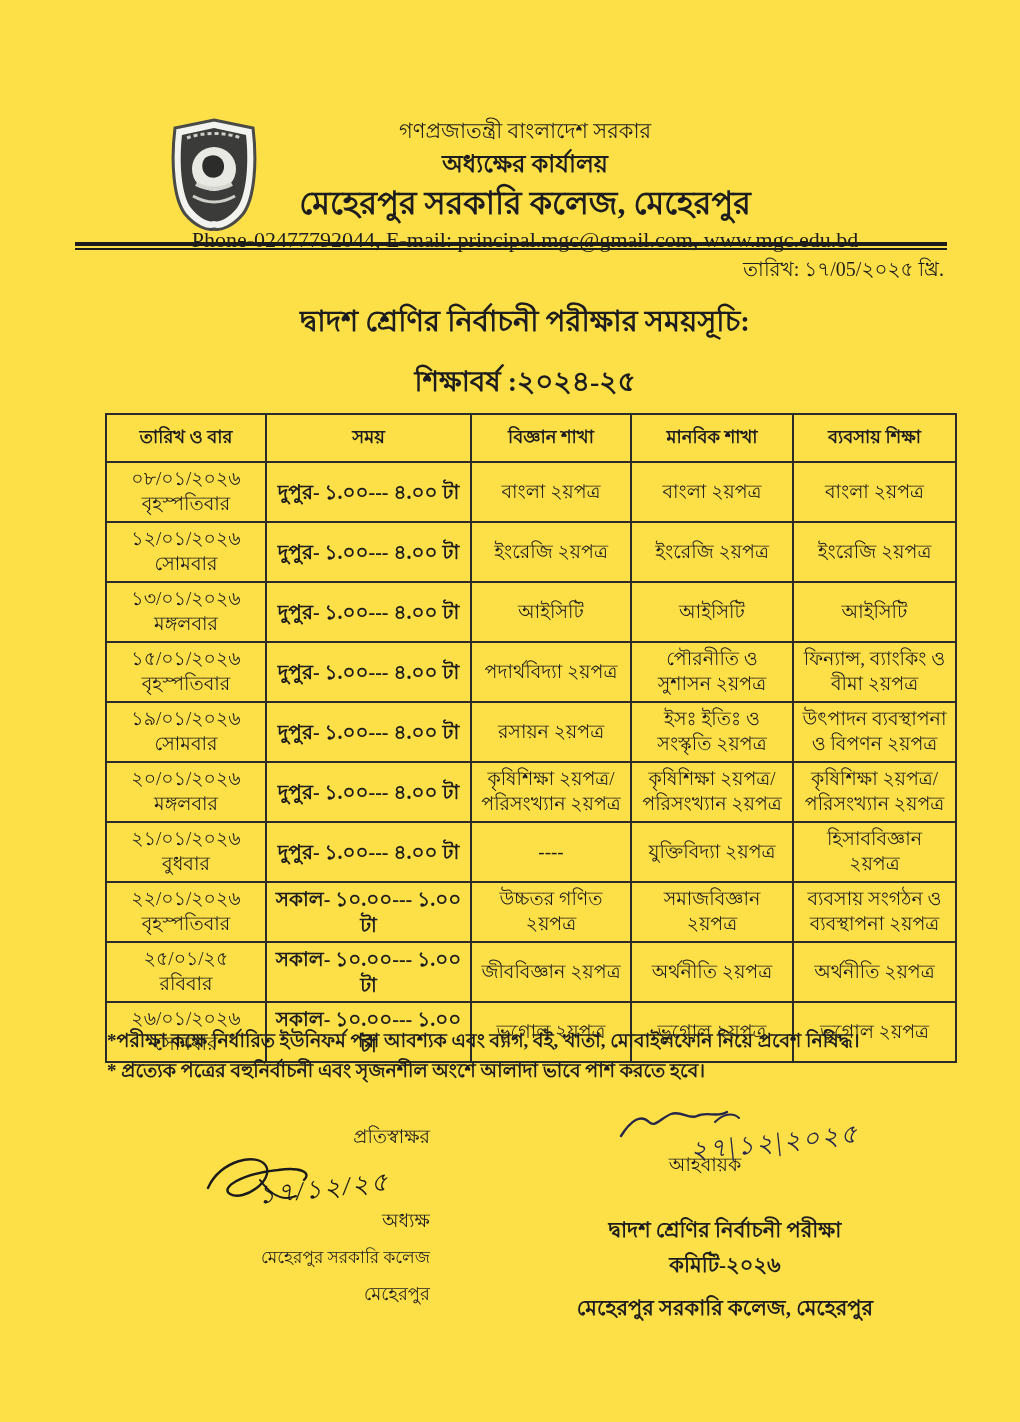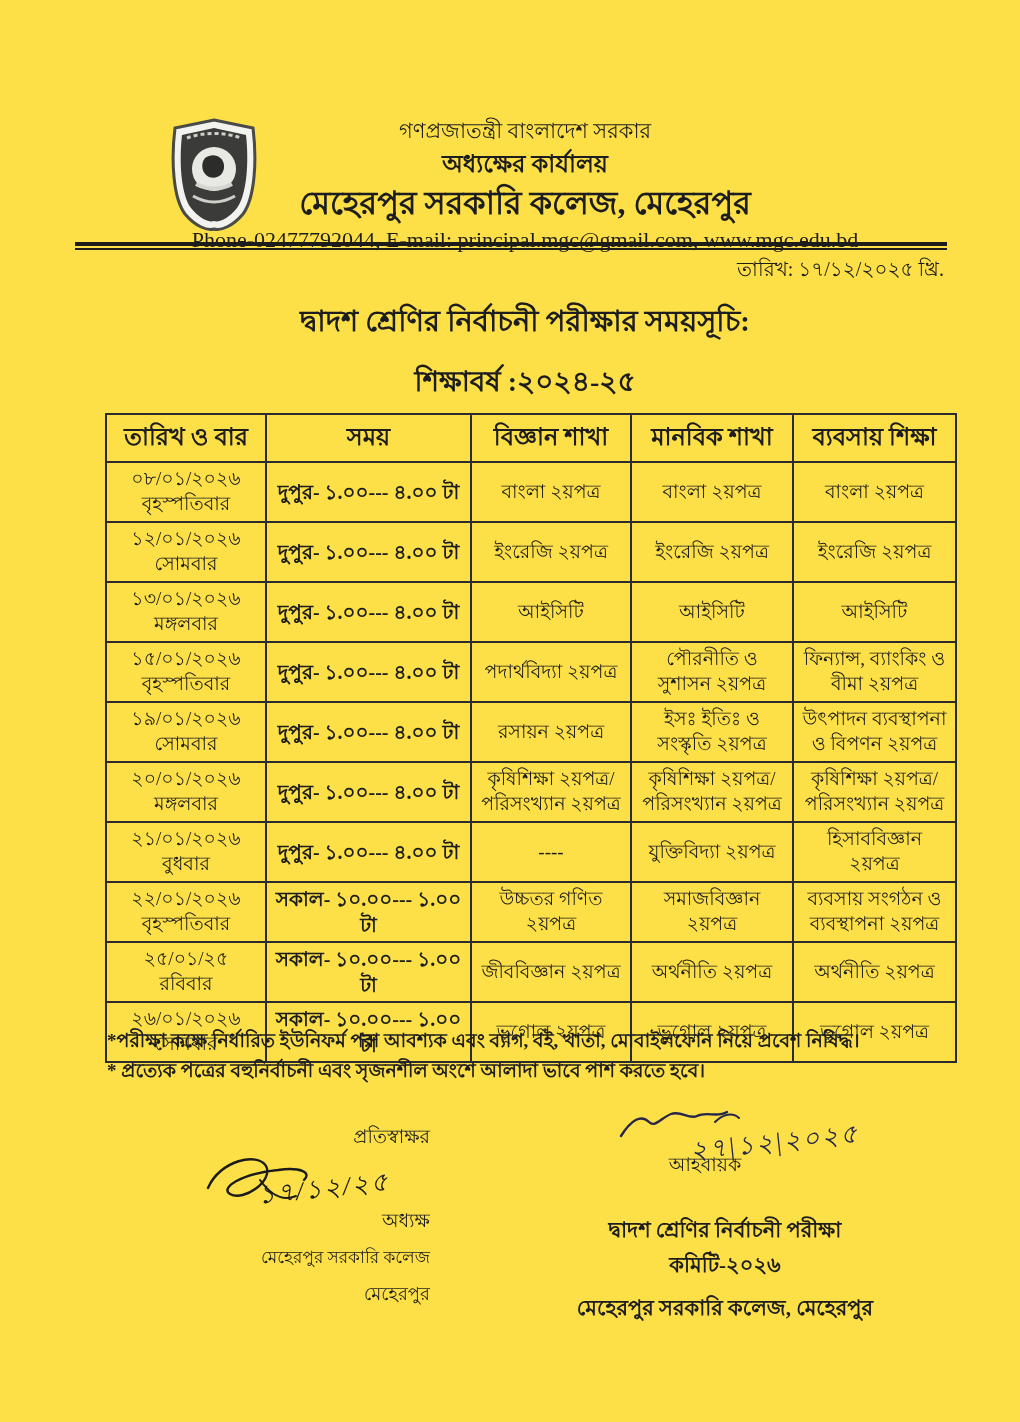--- a/index.html
+++ b/index.html
@@ -30,21 +30,21 @@
     position:absolute;top:413px;left:105px;width:850px;
     border-collapse:collapse;table-layout:fixed;
     font-size:19px;
   }
   table.schedule th, table.schedule td{
     border:2px solid #2b2b2b;
     text-align:center;vertical-align:middle;
     padding:3px 6px;line-height:1.3;
     overflow:hidden;
   }
-  table.schedule th{height:40px;font-size:24px;font-weight:bold;}
+  table.schedule th{height:40px;font-size:18px;font-weight:bold;}
   table.schedule td{height:52px;}
   td.cell-time{font-weight:bold;text-align:left;padding-left:12px;font-size:20px;vertical-align:top;padding-top:12px;}
   td.cell-date{font-size:19px;}
   col.c-date{width:160px;} col.c-time{width:205px;}
   col.c-sci{width:160px;} col.c-hum{width:162px;} col.c-bus{width:163px;}
   
   .notes{position:absolute;top:1026px;left:107px;width:860px;font-weight:bold;font-size:19px;line-height:1.6;}
   
   .sig-left{position:absolute;top:1122px;left:170px;width:260px;text-align:right;}
   .sig-left .sig-label{font-size:19px;margin-left:10px;}
@@ -84,21 +84,21 @@
     <div class="lh-office">অধ্যক্ষের কার্যালয়</div>
     <div class="lh-college">মেহেরপুর সরকারি কলেজ, মেহেরপুর</div>
     <div class="lh-contact">Phone-02477792044, E-mail: principal.mgc@gmail.com, www.mgc.edu.bd</div>
   </div>
 
   <div class="rule">
     <div class="r1"></div>
       <div class="r2"></div>
   </div>
 
-  <div class="date-line">তারিখ: ১৭/১২/২০২৫ খ্রি.</div>
+  <div class="date-line">তারিখ: ১৭/05/২০২৫ খ্রি.</div>
 
   <div class="title-block">
     <div class="doc-title">দ্বাদশ শ্রেণির নির্বাচনী পরীক্ষার সময়সূচি:</div>
     <div class="doc-subtitle">শিক্ষাবর্ষ :২০২৪-২৫</div>
   </div>
 
   <table class="schedule">
     <colgroup>
       <col class="c-date">
         <col class="c-time">

